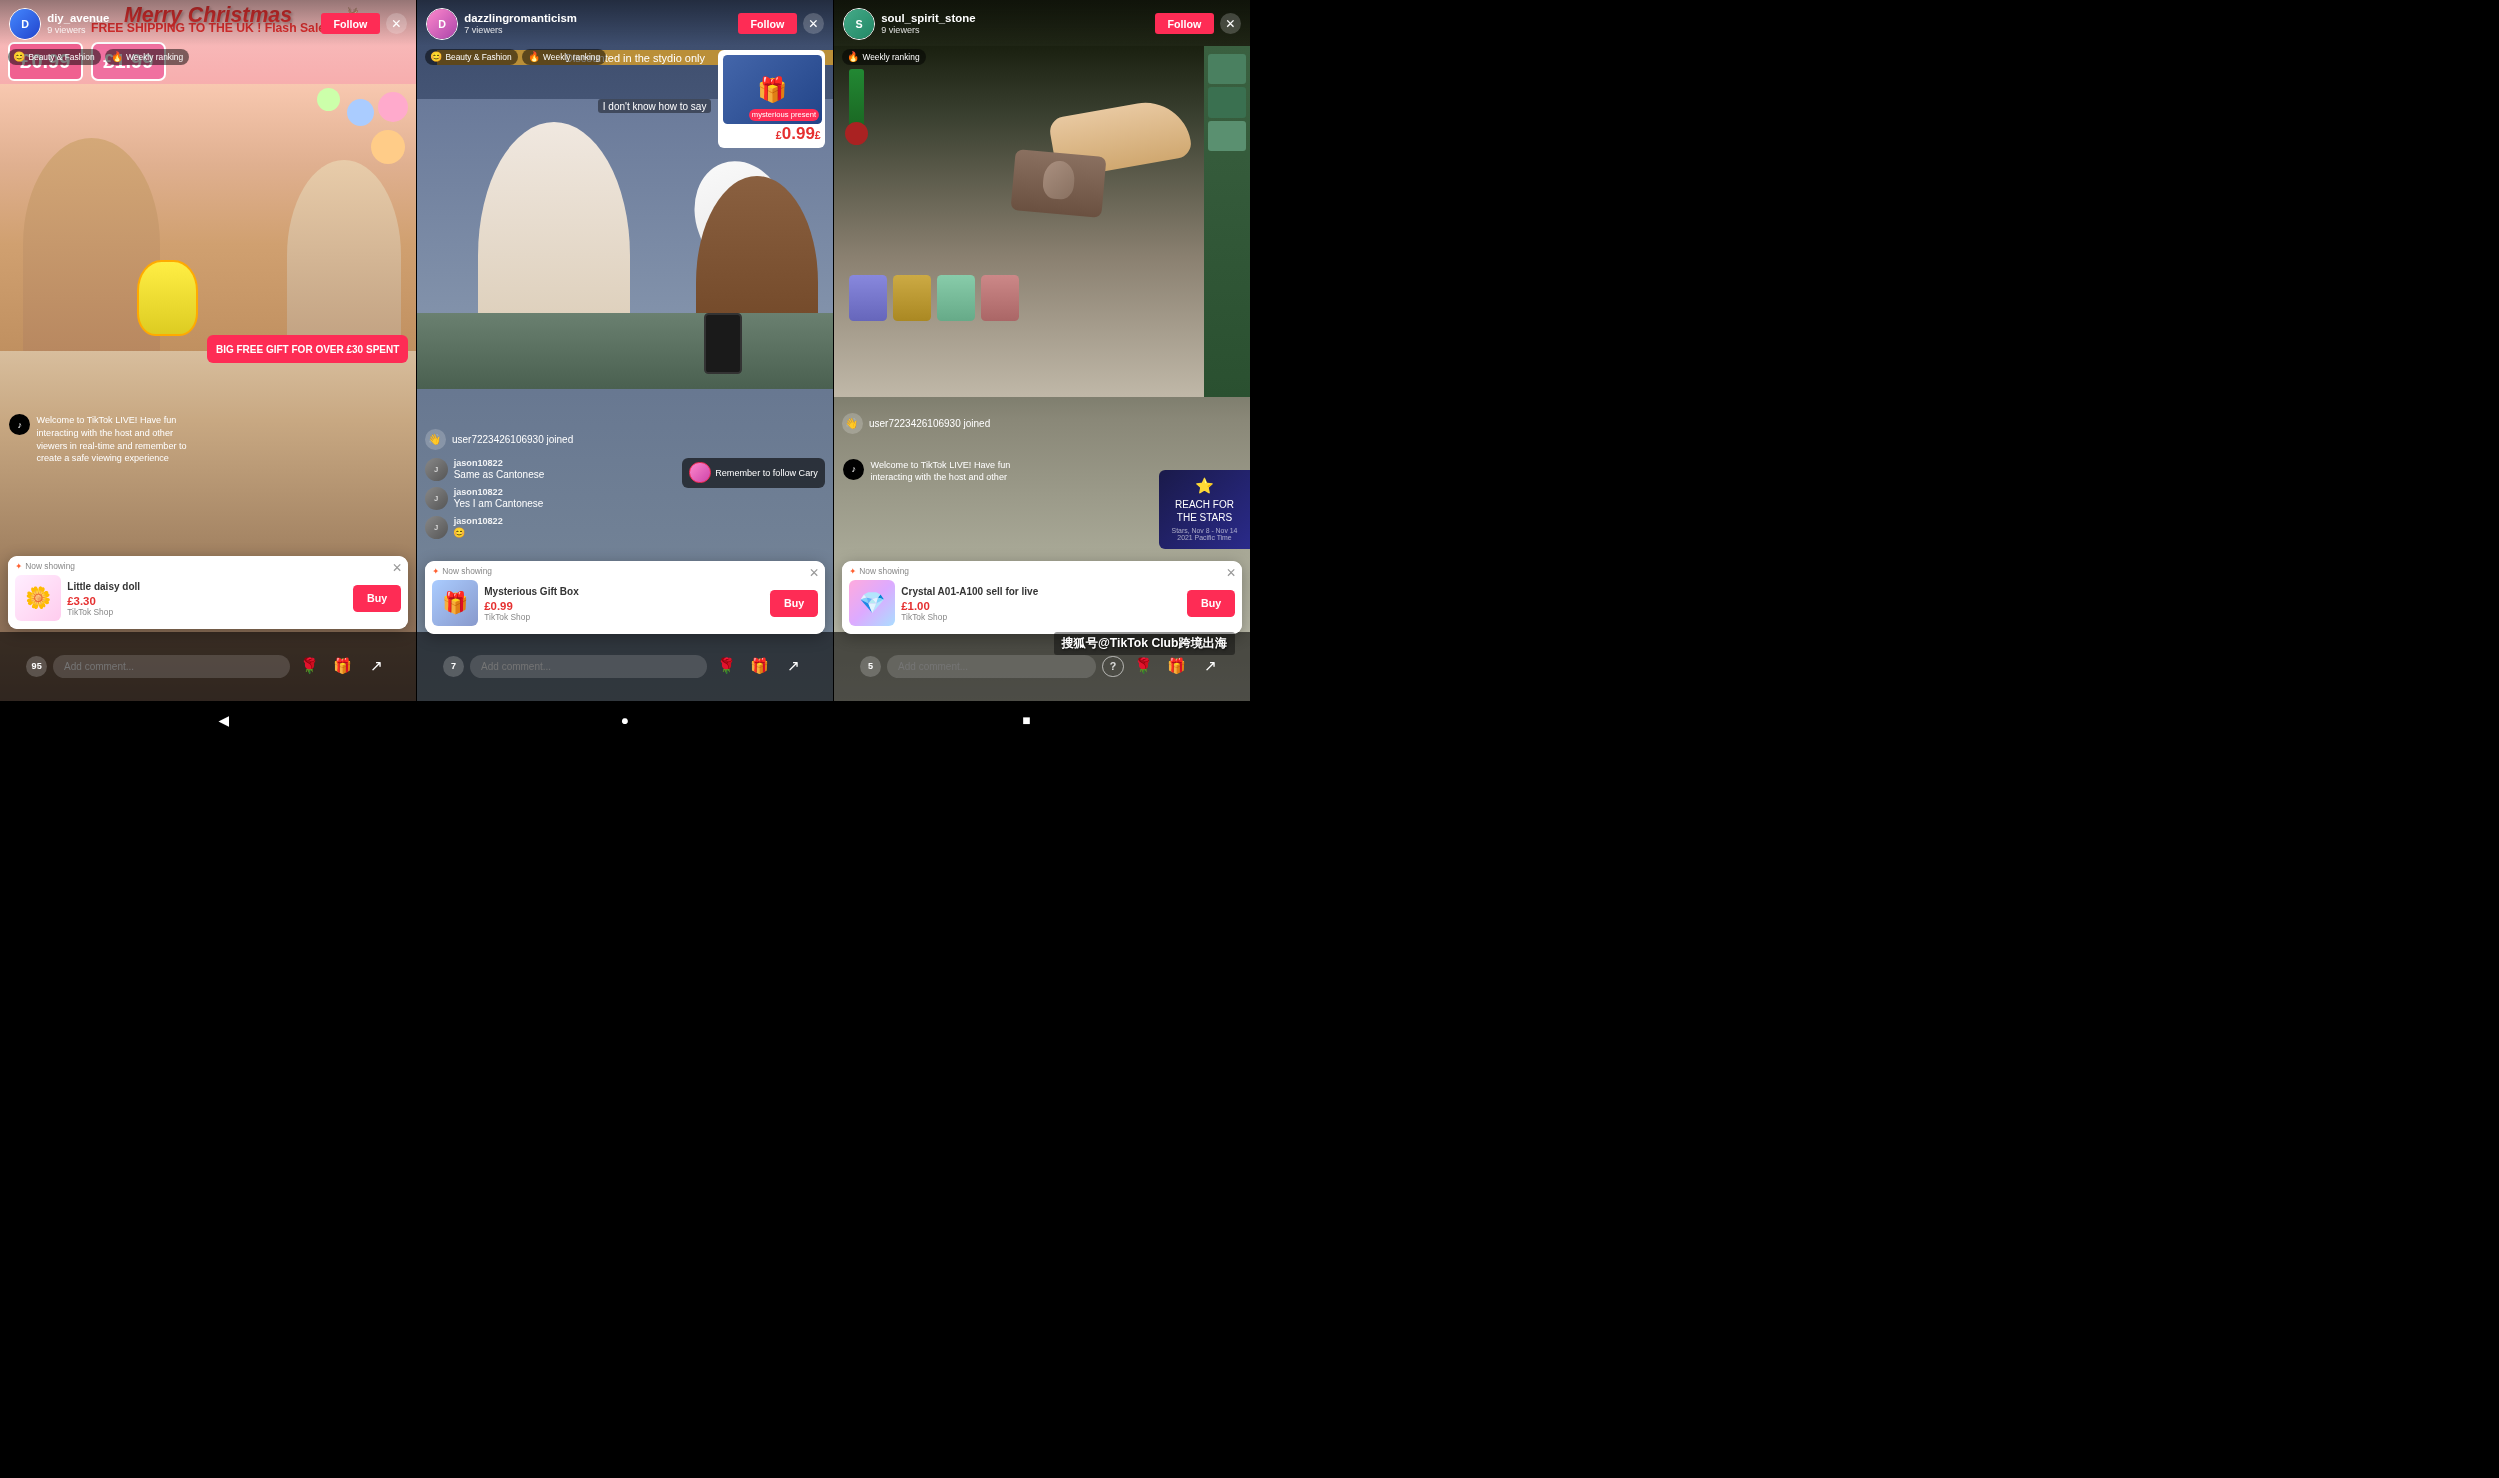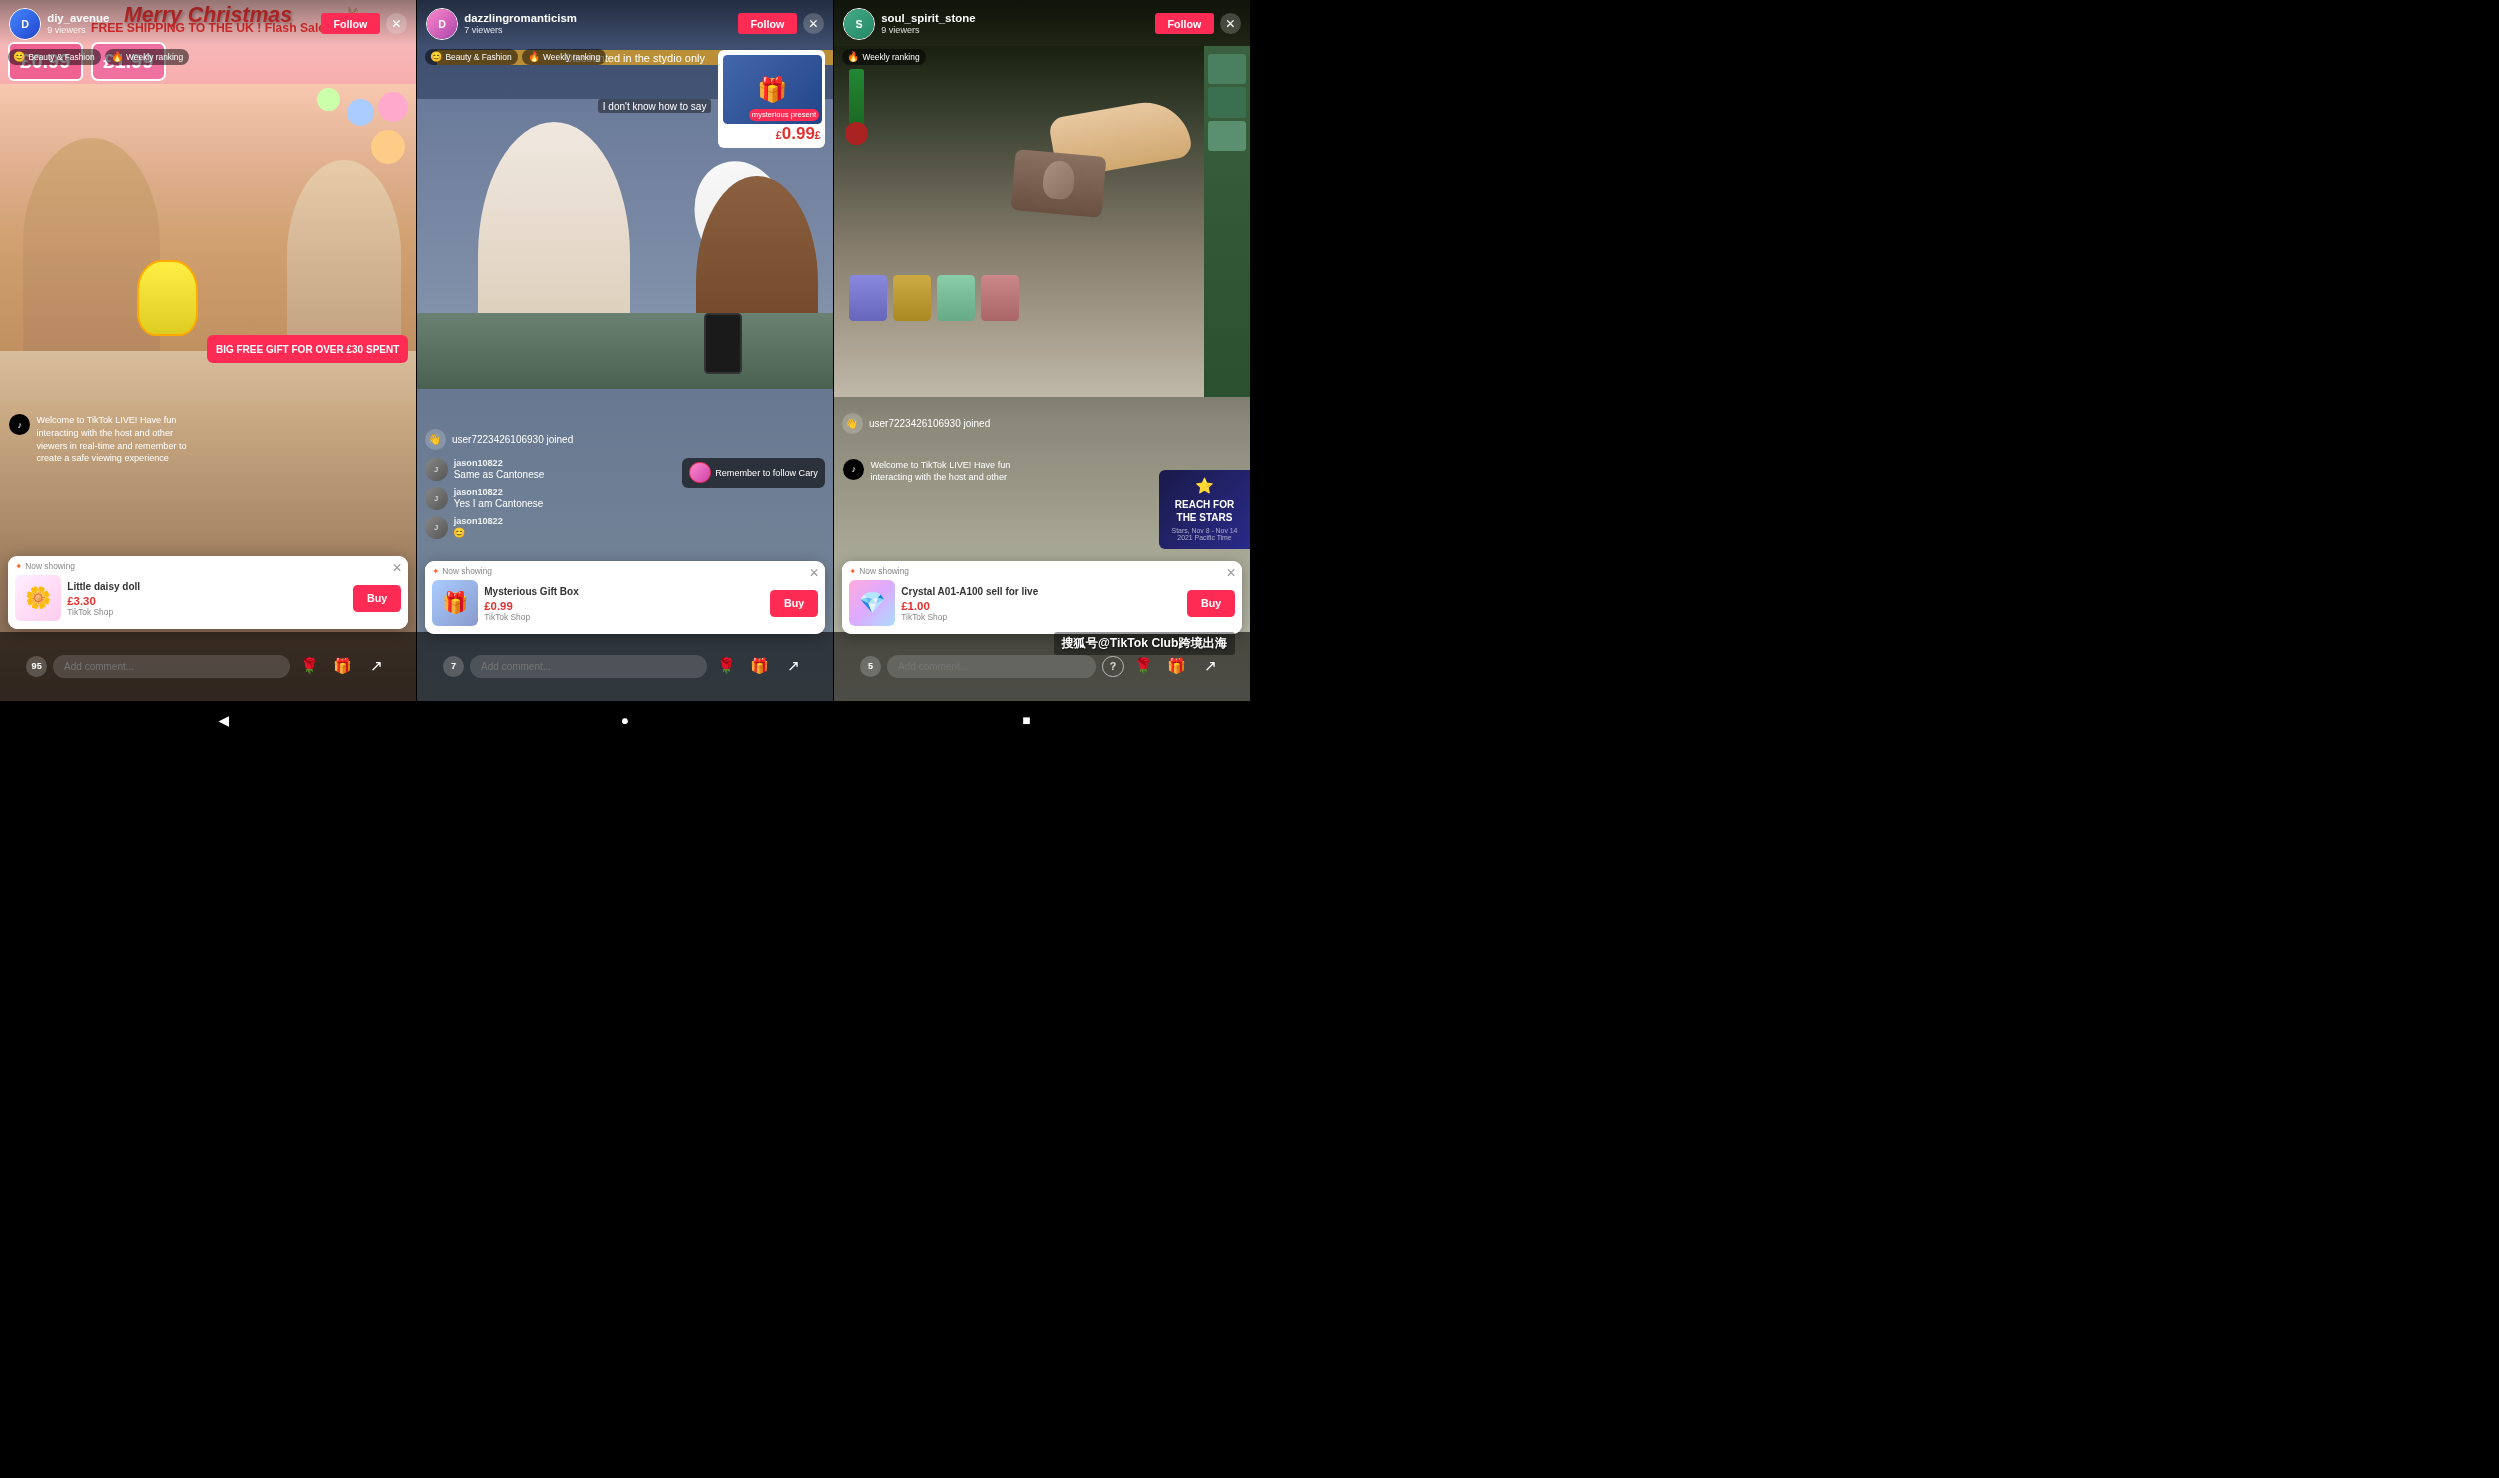--- a/index.html
+++ b/index.html
@@ -490,21 +490,21 @@
       position: absolute;
       bottom: 152px; right: 0;
       width: 91px;
       background: linear-gradient(135deg, #1a1a4a, #2a2a8a);
       padding: 7.6px;
       border-radius: 6.1px 0 0 6.1px;
       z-index: 20;
       text-align: center;
     }
     .s3-reach-text {
-      color: white; font-size: 10px; font-weight: 700;
+      color: white; font-size: 10px; font-weight: 400;
       line-height: 1.3;
     }
 
     
     .question-icon {
       width: 21.3px; height: 21.3px;
       border: 1.5px solid rgba(255,255,255,0.6);
       border-radius: 50%;
       display: flex; align-items: center; justify-content: center;
       color: rgba(255,255,255,0.8);

